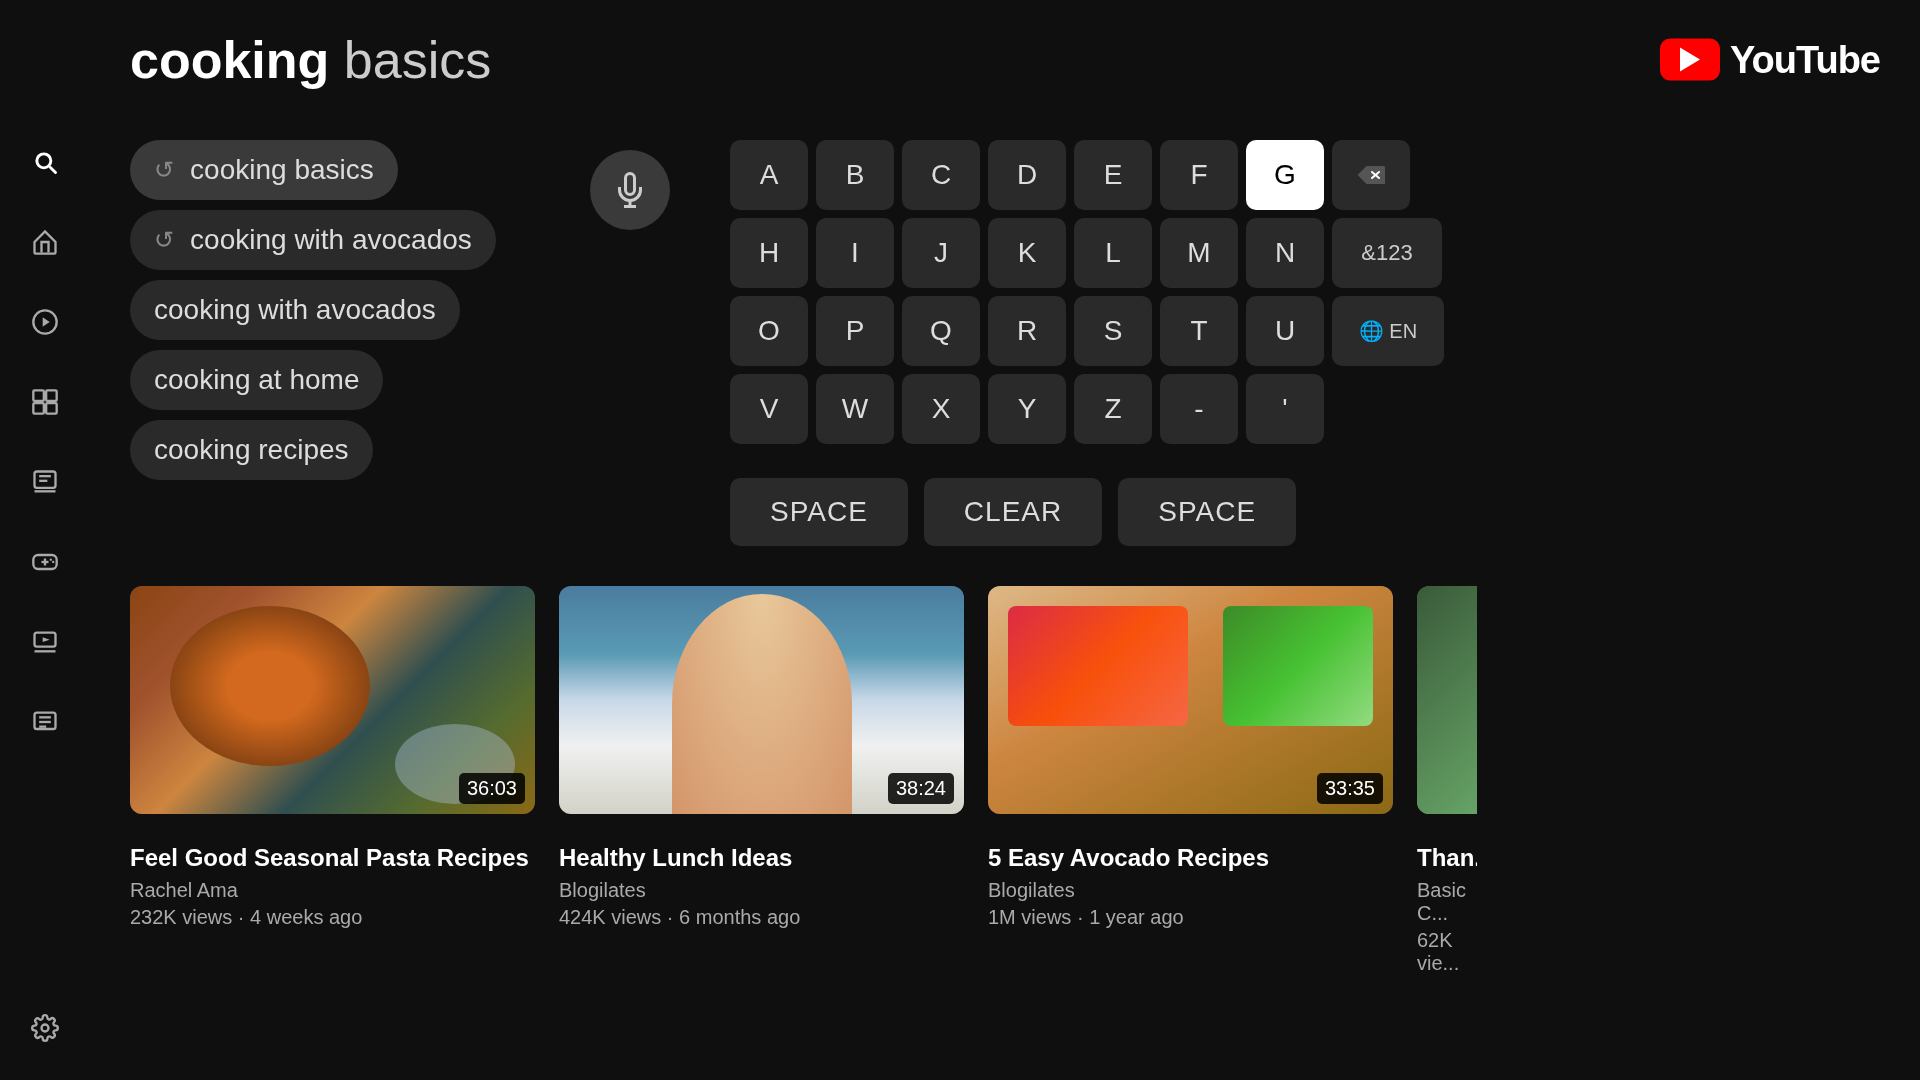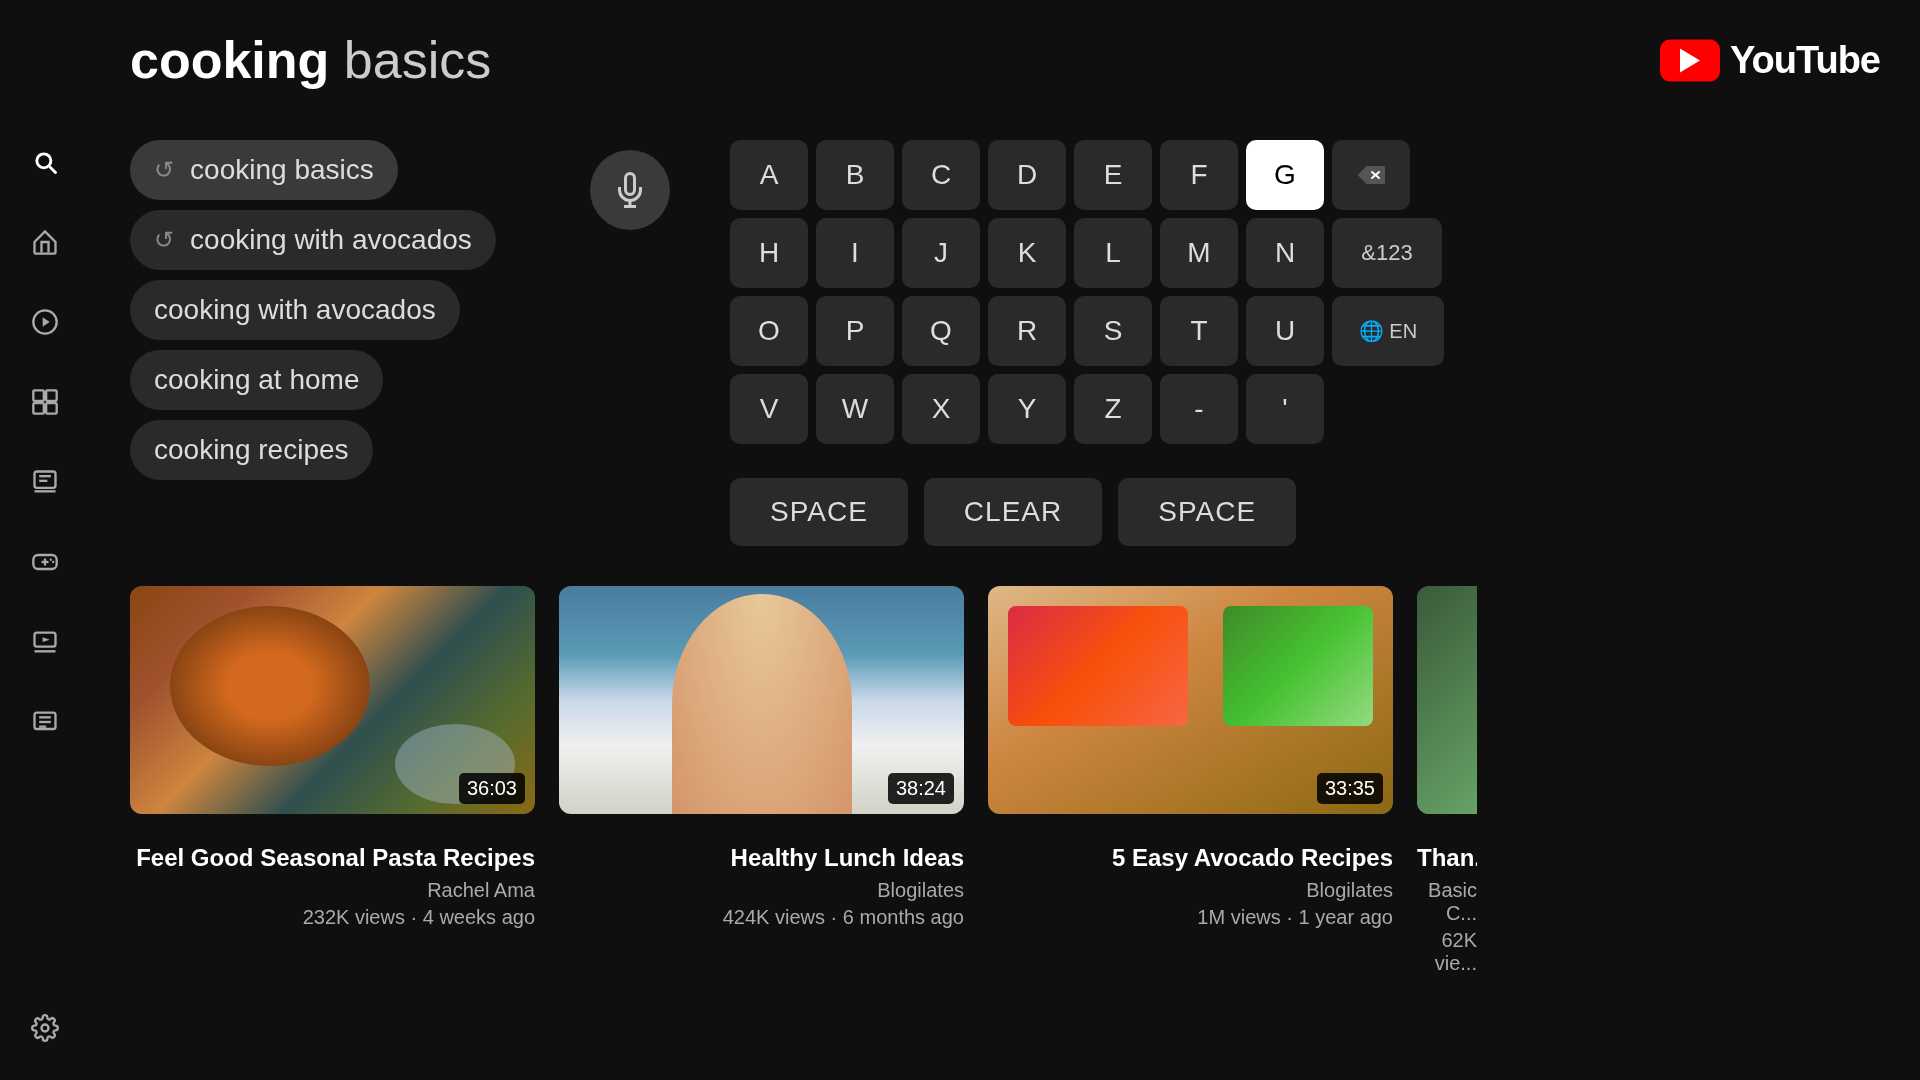--- a/index.html
+++ b/index.html
@@ -69,21 +69,20 @@
     }
     .header-title span.bold { font-weight: 700; }
     .header-title span.light { font-weight: 300; color: #ccc; }
 
     .yt-logo {
       position: absolute;
       right: 40px;
       top: 50%;
       transform: translateY(-50%);
       display: flex;
-      align-items: center;
       gap: 10px;
     }
     .yt-logo-icon {
       width: 60px;
       height: 42px;
       background: #ff0000;
       border-radius: 10px;
       display: flex;
       align-items: center;
       justify-content: center;
@@ -253,21 +252,20 @@
     .video-grid {
       display: flex;
       gap: 24px;
       padding: 20px 40px 0 40px;
       flex: 1;
     }
 
     .video-card {
       flex: 0 0 405px;
       cursor: pointer;
-      text-align: right;
     }
     .video-thumb {
       width: 405px;
       height: 228px;
       border-radius: 12px;
       position: relative;
       overflow: hidden;
       background: #333;
     }
     .video-thumb .duration {

